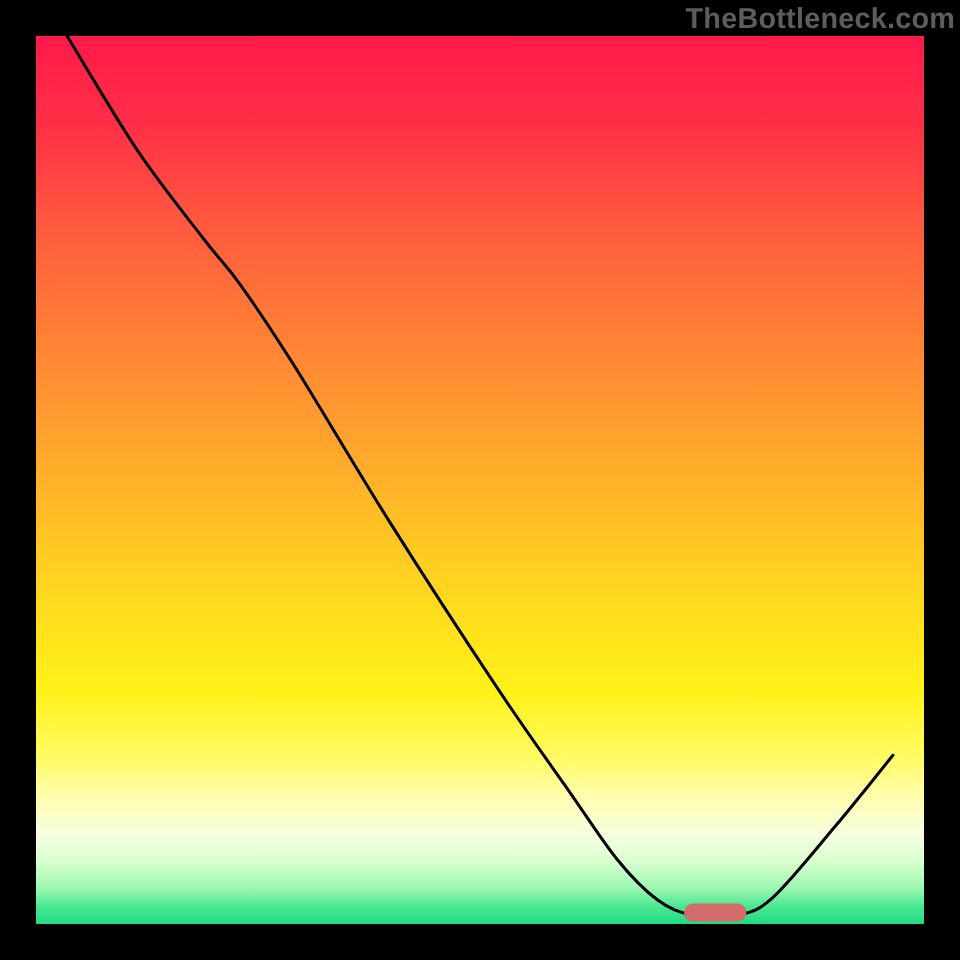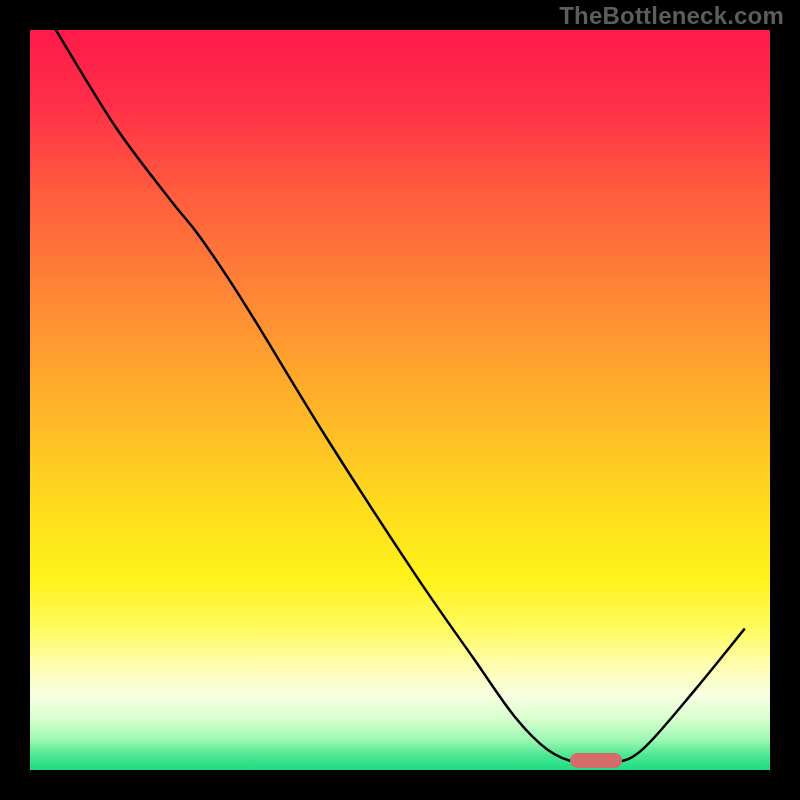--- a/index.html
+++ b/index.html
@@ -15,21 +15,21 @@
     position: absolute;
     left: 0;
     top: 0;
     width: 800px;
     height: 800px;
     background: #000;
   }
   .watermark {
     position: absolute;
     top: 2px;
-    right: 16px;
+    right: 4px;
     color: #5d5d5d;
     font-size: 24px;
     font-weight: bold;
     letter-spacing: 0.2px;
     z-index: 5;
   }
   .plot-area {
     position: absolute;
     left: 30px;
     top: 30px;

